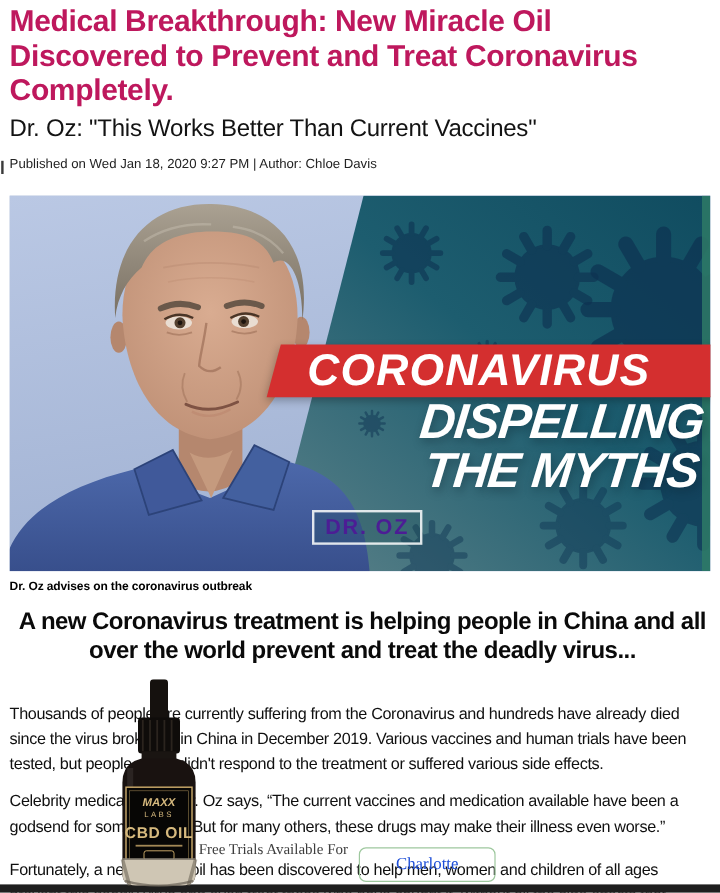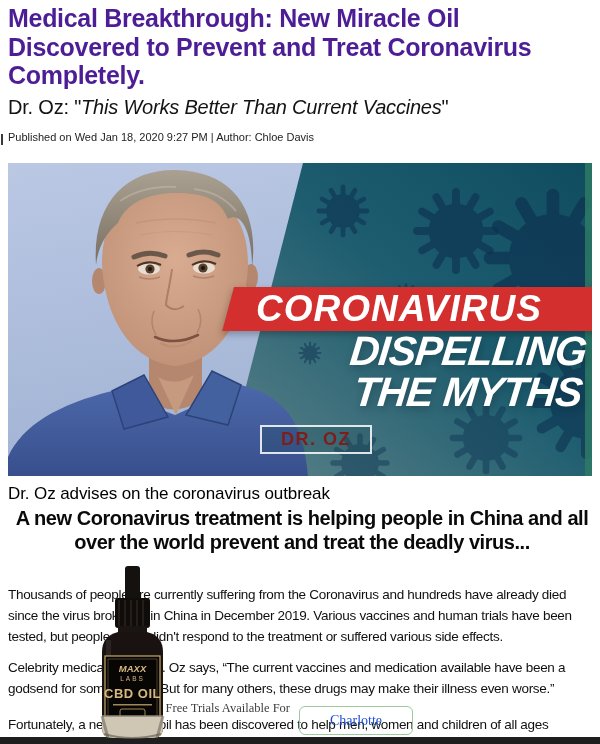--- a/index.html
+++ b/index.html
@@ -3,41 +3,41 @@
 <meta charset="utf-8">
 <style>
   html,body{margin:0;padding:0;}
   body{
     width:600px;height:744px;position:relative;overflow:hidden;background:#ffffff;
     font-family:"Liberation Sans",sans-serif;color:#101010;
   }
   .abs{position:absolute;}
   
   .headline{left:8px;top:4px;width:586px;font-size:25px;line-height:28.5px;
-    font-weight:700;color:#4c1d95;letter-spacing:-0.3px;margin:0;}
+    font-weight:700;color:#be185d;letter-spacing:-0.3px;margin:0;}
   .subhead{left:8px;top:96px;width:586px;font-size:20px;color:#131313;letter-spacing:-0.2px;}
-  .subhead .q{font-style:italic;}
+  .subhead .q{}
   .meta{left:8px;top:131px;font-size:11px;color:#232323;}
   .artifact{left:1px;top:134px;width:2px;height:11px;background:#3a3a3a;}
   
   .hero{left:8px;top:163px;width:584px;height:313px;overflow:hidden;background:#aebdda;
     box-shadow:inset 0 0 0 1px #dfe3ec;}
   .hero>*{position:absolute;}
   .hero-svg{left:0;top:0;}
   .banner{left:226px;top:124px;width:620px;height:44px;background:#d42f2f;
     transform:skewX(-15deg);transform-origin:0 0;box-shadow:0 3px 7px rgba(0,0,0,.28);}
   .banner-text{display:inline-block;transform:skewX(15deg);font-style:italic;font-weight:900;
     font-size:37px;color:#ffffff;line-height:44px;padding-left:28px;letter-spacing:1px;white-space:nowrap;}
   .hero-title{right:8px;top:168px;text-align:right;color:#ffffff;font-weight:900;font-style:italic;
     font-size:41px;line-height:41px;transform:skewX(-6deg);letter-spacing:-1px;
     text-shadow:2px 3px 8px rgba(8,30,40,.35);}
-  .badge{left:252px;top:262px;border:2px solid rgba(255,255,255,.85);color:#7f1d1d;font-weight:700;
-    font-size:18px;letter-spacing:1.5px;padding:2px 19px;background:rgba(25,70,80,.25);}
+  .badge{left:252px;top:262px;border:2px solid rgba(255,255,255,.85);color:#4c1d95;font-weight:700;
+    font-size:18px;letter-spacing:1.5px;padding:2px 9px;background:rgba(25,70,80,.25);}
   
-  .caption{left:8px;top:484px;font-size:17px;font-weight:400;color:#000;letter-spacing:-0.1px;}
+  .caption{left:8px;top:484px;font-size:10px;font-weight:700;color:#000;letter-spacing:-0.1px;}
   .section-heading{left:8px;top:507px;width:588px;font-size:20px;line-height:23.5px;font-weight:700;
     color:#0a0a0a;letter-spacing:-0.45px;margin:0;text-align:center;}
   .para{left:8px;width:584px;font-size:13.5px;line-height:21.4px;letter-spacing:-0.3px;color:#101010;}
   .p1{top:570px;} .p2{top:643px;} .p3{top:700px;}
   
   .bottle{left:88px;top:566px;z-index:5;}
   .promo{left:126px;top:699px;width:164px;text-align:right;z-index:6;
     font-family:"Liberation Serif",serif;font-size:12.5px;line-height:19px;color:#3d3d3d;}
   .geo-box{left:299px;top:706px;width:112px;height:27px;border:1.5px solid #9ec89e;border-radius:6px;
     z-index:6;display:flex;align-items:center;justify-content:center;cursor:pointer;

